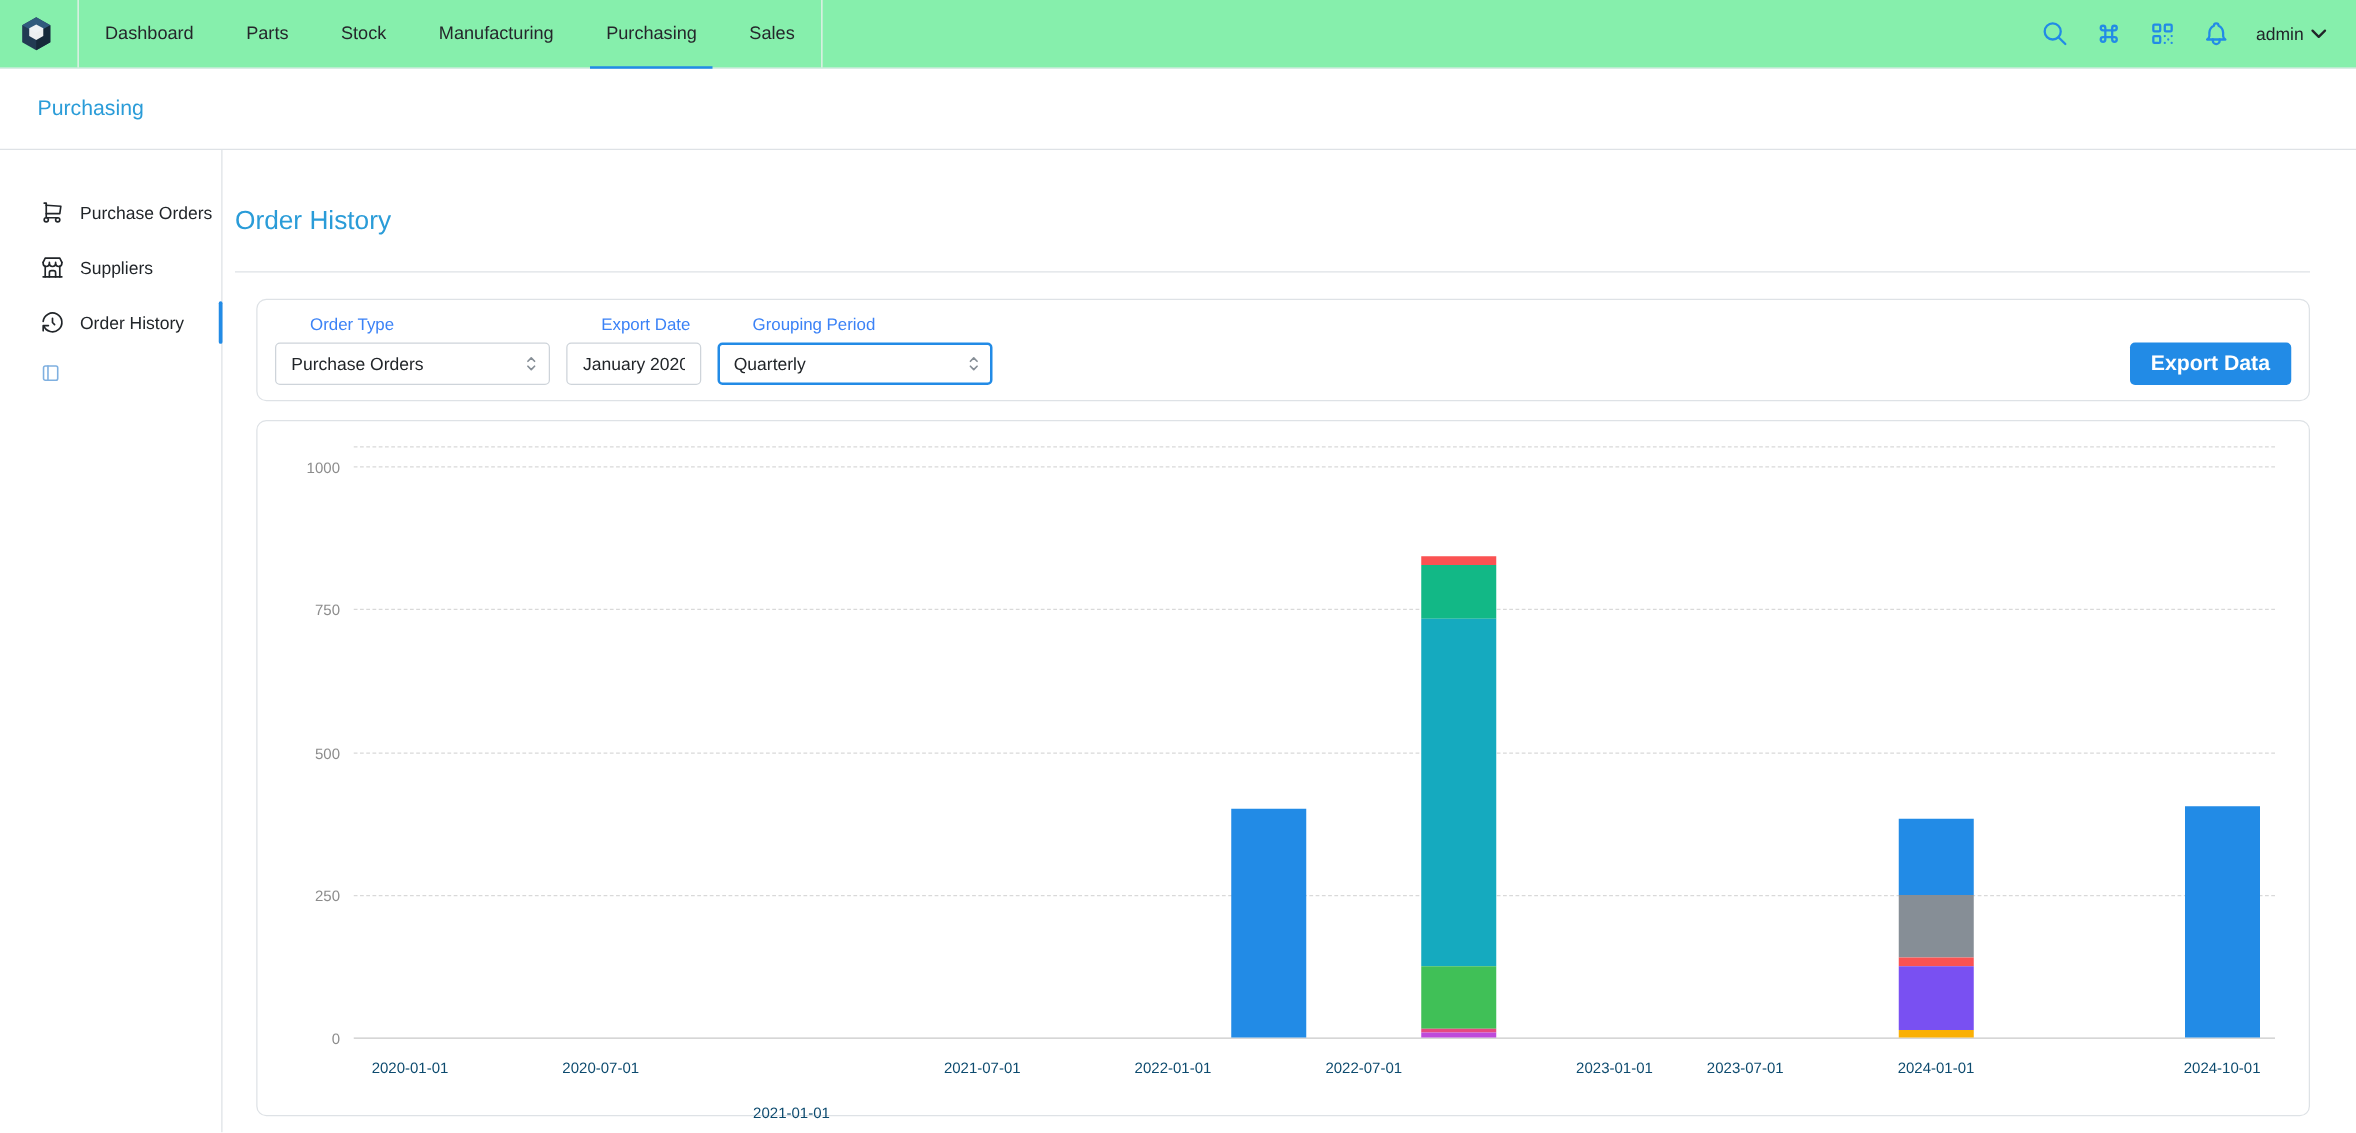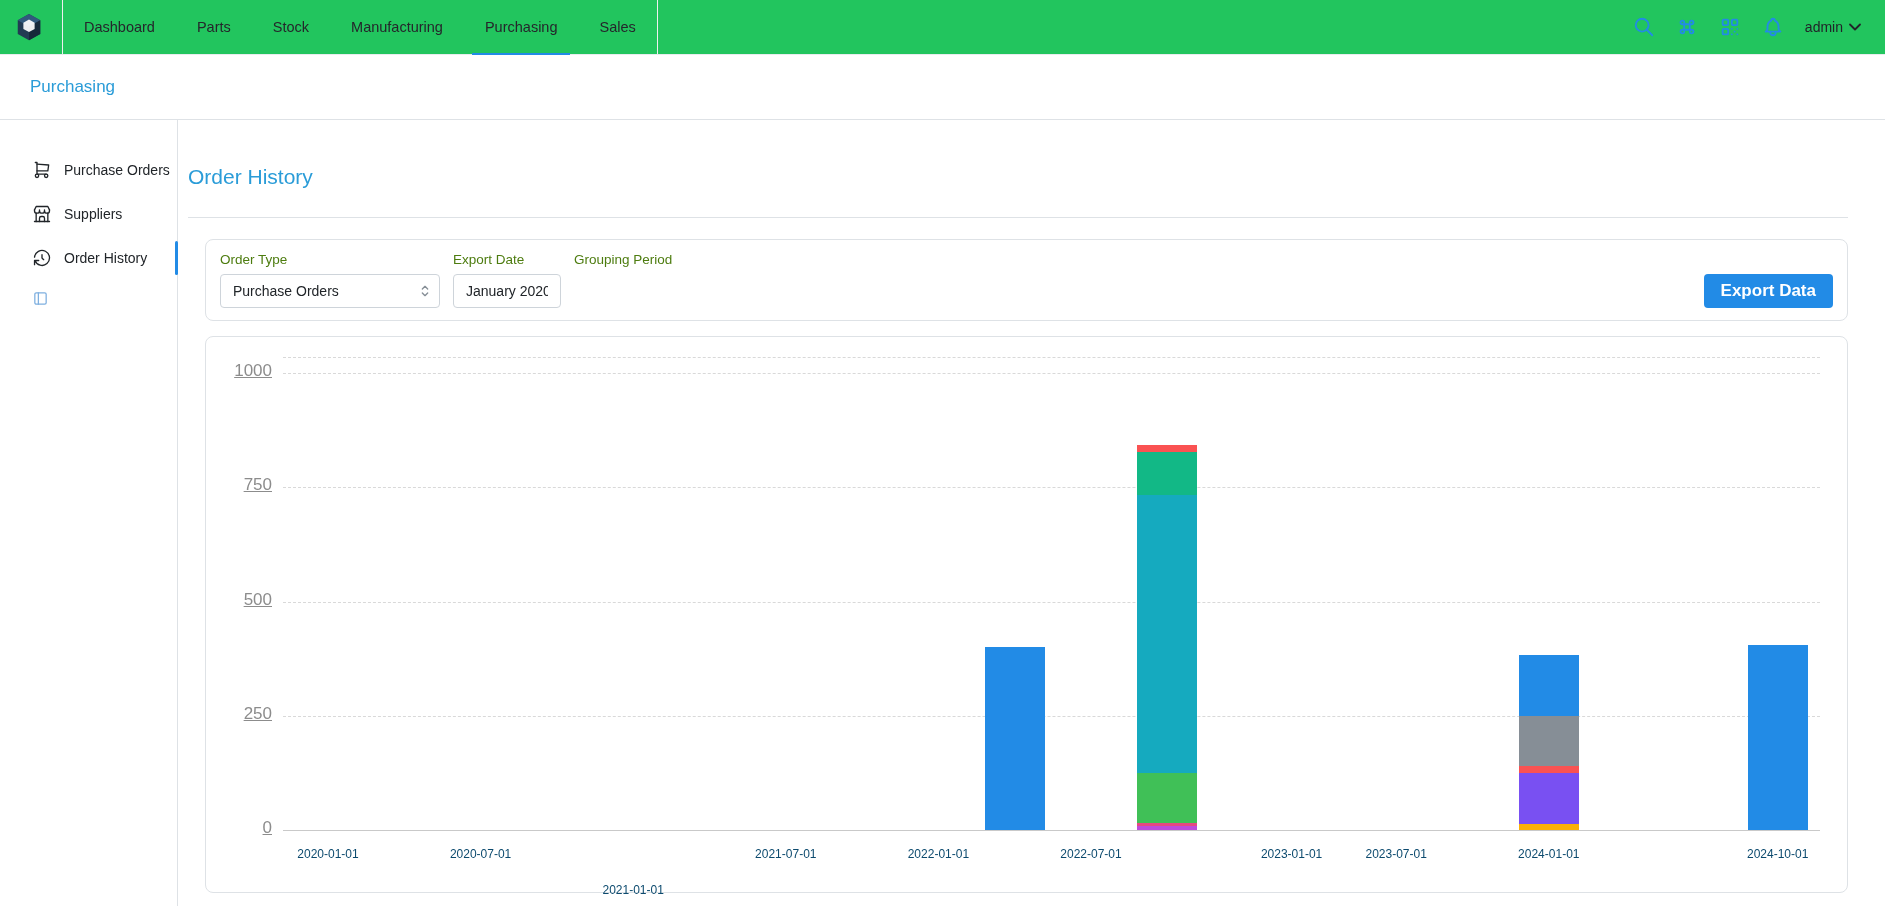--- a/index.html
+++ b/index.html
@@ -1,21 +1,21 @@
 <!DOCTYPE html>
 <html><head>
 <meta charset="utf-8">
 <style>
   * { box-sizing: border-box; margin: 0; padding: 0; }
   html, body { width: 1885px; height: 906px; }
   body { font-family: "Liberation Sans", sans-serif; background: #fff; color: #212529; overflow: hidden; }
   svg { display: block; }
 
   
-  .navbar { height: 55px; display: flex; align-items: center; padding: 0 20px 0 14px; border-bottom: 1px solid #e9ecef; background: #22c55e; }
+  .navbar { height: 55px; display: flex; align-items: center; padding: 0 20px 0 14px; border-bottom: 1px solid #e9ecef; background: #86efac; }
   .logo { width: 30px; height: 30px; cursor: pointer; flex-shrink: 0; }
   .nav-tabs { display: flex; height: 100%; margin-left: 18px; border-left: 1px solid #efefef; border-right: 1px solid #efefef; }
   .nav-tab { position: relative; display: flex; align-items: center; padding: 0 21px; font-size: 14.5px; color: #25262b; cursor: pointer; white-space: nowrap; }
   .nav-tab.active::after { content: ""; position: absolute; left: 8px; right: 8px; bottom: -1px; height: 2px; background: #228be6; }
   .nav-right { margin-left: auto; display: flex; align-items: center; gap: 21px; }
   .icon-btn { width: 22px; height: 22px; color: #228be6; cursor: pointer; }
   .icon-btn svg { width: 100%; height: 100%; }
   .user-menu { display: flex; align-items: center; gap: 2px; cursor: pointer; }
   .user-name { font-size: 14px; color: #212529; }
   .chev { width: 20px; height: 20px; color: #212529; }
@@ -34,38 +34,38 @@
   .side-item.active::after { content: ""; position: absolute; right: -1px; top: 5px; bottom: 5px; width: 3px; background: #228be6; border-radius: 2px; }
   .collapse-btn { margin: 10px 0 0 32px; width: 17px; height: 17px; color: #7fb0e0; cursor: pointer; }
   .collapse-btn svg { width: 100%; height: 100%; }
 
   .main { flex: 1; padding: 44px 37px 0 10px; }
   .page-title { font-size: 21px; line-height: 26px; font-weight: 500; color: #2a9cd8; }
   .title-rule { border: 0; border-top: 1px solid #dee2e6; margin-top: 27px; }
 
   
   .filter-panel { margin: 21px 0 0 17px; border: 1px solid #dee2e6; border-radius: 8px; padding: 12px 14px; display: flex; gap: 13px; align-items: flex-start; }
-  .field label { display: block; font-size: 13.5px; font-weight: 500; margin-bottom: 7px; color: #4d7c0f; }
+  .field label { display: block; font-size: 13.5px; font-weight: 500; margin-bottom: 7px; color: #3b82f6; margin-left: 28px; }
   .w-lg { width: 220px; }
   .w-sm { width: 108px; }
   .w-md { width: 123px; }
   .input { height: 34px; width: 100%; border: 1px solid #ced4da; border-radius: 4px; padding: 0 12px; font-size: 14px; font-family: inherit; color: #212529; background: #fff; }
   .select-wrap { position: relative; width: 100%; }
   .select-wrap .input { padding-right: 28px; cursor: pointer; }
   .selector-icon { position: absolute; right: 7px; top: 9px; width: 16px; height: 16px; color: #868e96; pointer-events: none; }
   .selector-icon svg { width: 100%; height: 100%; }
   .focused .input { border: 2px solid #228be6; padding: 0 27px 0 11px; }
   .export-btn { margin-left: auto; align-self: flex-end; height: 34px; padding: 0 17px; background: #228be6; border: none; border-radius: 4px; color: #fff; font-size: 17px; font-weight: 600; font-family: inherit; cursor: pointer; }
 
   
   .chart-panel { margin: 15px 0 0 17px; height: 557px; border: 1px solid #dee2e6; border-radius: 8px; position: relative; background: #fff; }
   .chart-plot { position: absolute; left: 77px; top: 20px; width: 1537px; height: 474px; border-top: 1px dashed #d9d9d9; }
   .gridline { position: absolute; left: 0; right: 0; height: 0; border-top: 1px dashed #d9d9d9; }
   .gridline.zero { border-top: 1px solid #c9c9c9; }
-  .y-tick { position: absolute; right: calc(100% + 11px); width: 42px; text-align: right; font-size: 17px; color: #8c8c8c; text-decoration: underline; }
+  .y-tick { position: absolute; right: calc(100% + 11px); width: 42px; text-align: right; font-size: 12px; color: #8c8c8c; }
   .x-tick { position: absolute; top: calc(100% + 16px); transform: translateX(-50%); font-size: 12px; color: #0c4a6e; white-space: nowrap; }
   .bar { position: absolute; bottom: 1px; width: 60px; display: flex; flex-direction: column-reverse; cursor: pointer; }
   .seg { width: 100%; }
 </style>
 </head>
 <body>
 
 <header class="navbar">
   <div class="logo">
     <svg viewBox="0 0 24 24" width="30" height="30">
@@ -183,20 +183,29 @@
               </svg>
           </span>
         </div>
       </div>
       <div class="field w-sm">
         <label>Export Date</label>
         <input class="input" readonly="" value="January 2020" style="">
       </div>
       <div class="field w-lg focused">
         <label>Grouping Period</label>
+        <div class="select-wrap">
+          <input class="input" readonly="" value="Quarterly" style="">
+          <span class="selector-icon">
+            <svg viewBox="0 0 24 24" fill="none" stroke="currentColor" stroke-width="2" stroke-linecap="round" stroke-linejoin="round">
+                <path d="M8 9l4-4 4 4"></path>
+                <path d="M16 15l-4 4-4-4"></path>
+              </svg>
+          </span>
+        </div>
       </div>
       <button class="export-btn">Export Data</button>
     </div>
 
     <div class="chart-panel">
       <div class="chart-plot">
           <div class="gridline zero" style="bottom: 0px;"></div>
           <div class="y-tick" style="bottom: -7px;">0</div>
           <div class="gridline" style="bottom: 114.25px;"></div>
           <div class="y-tick" style="bottom: 107.25px;">250</div>

